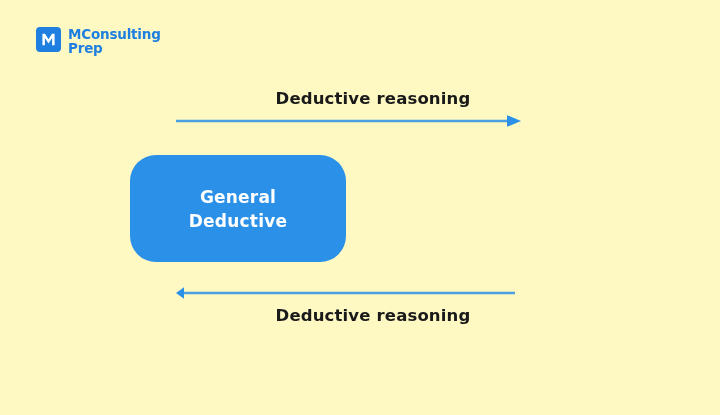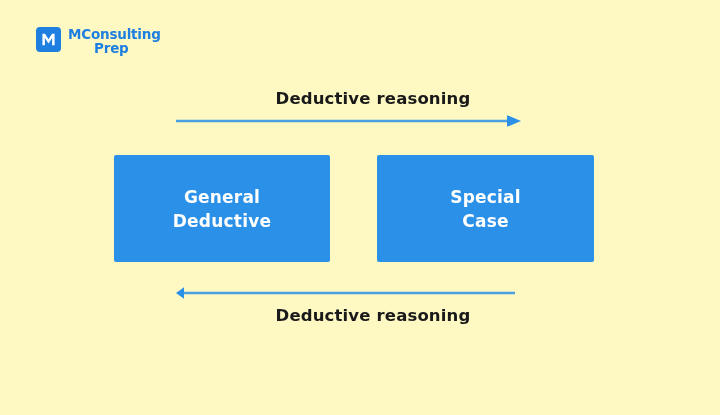--- a/index.html
+++ b/index.html
@@ -41,21 +41,21 @@
   .logo-mark svg { display: block; }
   .logo-text {
     font-family: "DejaVu Sans", sans-serif;
     font-weight: bold;
     font-size: 13.5px;
     line-height: 13.5px;
     letter-spacing: -0.2px;
     color: #1E7FE0;
     padding-top: 1px;
   }
-  .logo-text .l2 { display: block; margin-left: 26px; }
+  .logo-text .l2 { display: block; }
 
   
   .arrow-label {
     position: absolute;
     width: 720px;
     left: 13px;
     text-align: center;
     font-family: "DejaVu Sans", sans-serif;
     font-weight: bold;
     font-size: 16.5px;
@@ -73,26 +73,27 @@
   }
   .arrow svg { display: block; overflow: visible; }
   #arrow-deductive { left: 176px; top: 114px; }
   #arrow-inductive { left: 176px; top: 286px; }
 
   
   .box {
     position: absolute;
     top: 155px;
     height: 107px;
-    border-radius: 2px;
+    border-radius: 26px;
     background: #2B90E8;
     display: flex;
     align-items: center;
     justify-content: center;
     text-align: center;
+    margin-left: 16px;
   }
   #box-general  { left: 114px; width: 216px; }
   #box-special  { left: 377px; width: 217px; }
   .box-label {
     font-family: "DejaVu Sans", sans-serif;
     font-weight: bold;
     font-size: 17px;
     line-height: 24px;
     color: #FFFFFF;
     letter-spacing: 0.2px;
@@ -125,26 +126,20 @@
     </svg>
   </div>
 
   <div class="box" id="box-general">
     <div class="box-label">
       <span>General</span>
       <span class="l2">Deductive</span>
     </div>
   </div>
 
-  <div class="box" id="box-special">
-    <div class="box-label">
-      <span>Special</span>
-      <span class="l2">Case</span>
-    </div>
-  </div>
 
   <div class="arrow" id="arrow-inductive">
     <svg width="339" height="14" viewBox="0 0 339 14" aria-hidden="true">
       <line x1="7" y1="7" x2="339" y2="7" stroke="#4A9FE0" stroke-width="2.6" stroke-linecap="butt"></line>
       <path d="M8 1.2 L0 7 L8 12.8 Z" fill="#2B90E8"></path>
     </svg>
   </div>
 
   <div class="arrow-label" id="label-inductive">Deductive reasoning</div>
 

